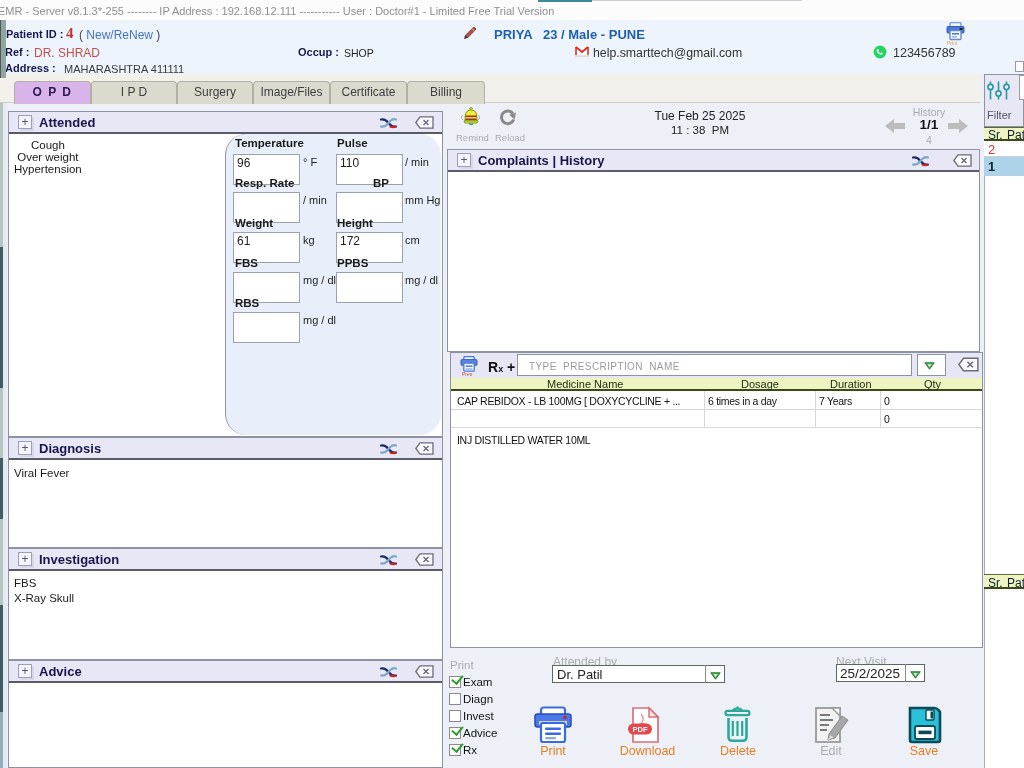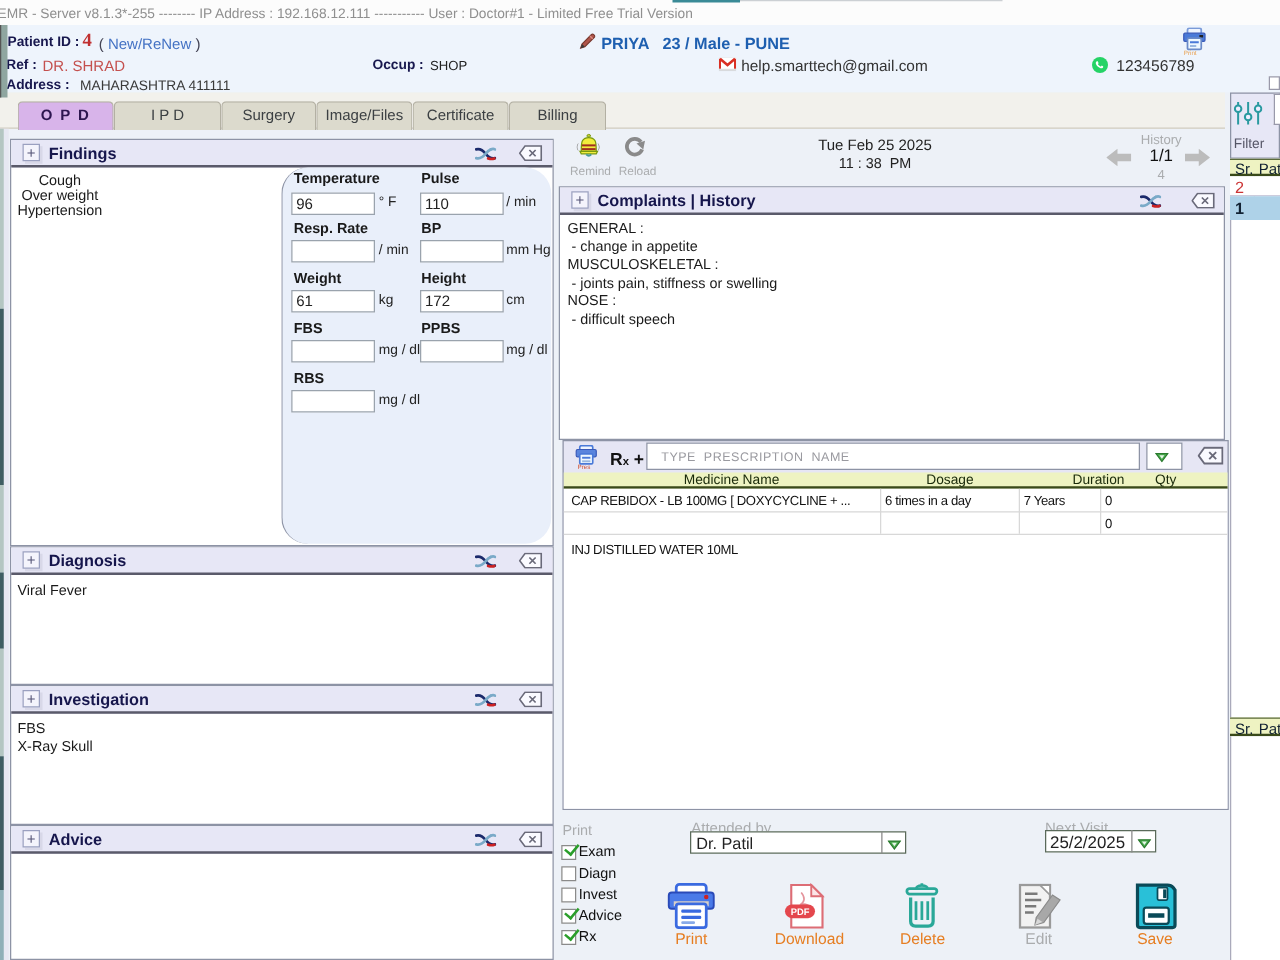--- a/index.html
+++ b/index.html
@@ -9,37 +9,37 @@
 .abs svg { display:block; }
 .shuf svg,.bksp svg,.plus svg { display:block; }
 
 #titlebar { left:0; top:0; width:1024px; height:20px; background:#fcfcfc; color:#8f8f8f; font-size:11px; }
 #titlebar span { position:absolute; left:-2px; top:5px; white-space:pre; }
 
 #pbar { left:0; top:20px; width:1024px; height:54px; background:#eef4fc; }
 #lteal { left:0; top:20px; width:6px; height:58px; background:#8fa6a0; border-left:1px solid #555; z-index:5; }
 .navy { color:#18184e; font-weight:bold; }
 .blue-link { color:#4472c4; }
-.pname { color:#1e5fb0; font-weight:bold; }
+.pname { color:#1e5fb0; font-weight:bold;margin-left:13px; }
 
 #tabrow { left:0px; top:74px; width:980px; height:29px; background:#f2f1ec; border-bottom:1px solid #cfccc0; }
 .tab { position:absolute; top:3px; height:23px; background:#dcdacd; border:1px solid #b3b0a3; border-bottom:none; border-radius:4px 4px 0 0; text-align:center; font-size:12px; color:#3c4043; line-height:21px; }
 .tab.sel { background:#d8b4ea; color:#2d1650; font-weight:bold; letter-spacing:1.5px; }
 
 .panel { position:absolute; border:1px solid #8d93a5; background:#fff; }
 .phead { position:absolute; left:0; top:0; right:0; height:22px; background:#e7e7f6; border-bottom:2px solid #5a5a6a; }
 .phead .title { position:absolute; left:30px; top:3px; font-size:13px; font-weight:bold; color:#16164c; }
 .plus { position:absolute; left:9px; top:3px; width:14px; height:14px; border:1px solid #9aa0c0; background:#f4f4fc; box-shadow:2px 2px 0 #d8d8e8; color:#555577; font-size:12px; line-height:12px; text-align:center; }
 .shuf { position:absolute; right:45px; top:5px; width:17px; height:12px; }
 .bksp { position:absolute; right:8px; top:4px; width:19px; height:13px; }
 .body-text { font-size:11.5px; color:#1a1a1a; line-height:14.6px; }
 
 #vitals { position:absolute; right:1px; top:22px; width:216px; bottom:1px; background:#e9effa; border-left:1px solid #8d93a5;border-radius:21px; }
 .vlabel { position:absolute; font-size:11.5px; font-weight:bold; color:#1a1a1a; }
-.vinput { position:absolute; width:67px; height:18px; background:#fff; border:1px solid #9aa3ad; font-size:12px; color:#222; padding-left:3px; line-height:16px; }
+.vinput { position:absolute; width:67px; height:31px; background:#fff; border:1px solid #9aa3ad; font-size:12px; color:#222; padding-left:3px; line-height:16px; }
 .vunit { position:absolute; font-size:11px; color:#222; white-space:nowrap; }
 
 .thead { background:#eef3c2; border-bottom:2px solid #3a4a1a; }
 .thead span { position:absolute; top:0px; font-size:11px; color:#1a2a0a; }
 
 .cb { position:absolute; width:12px; height:12px; background:#fff; border:1px solid #8a8a8a; }
 .cb[data-chk]::after { content:""; position:absolute; left:1.5px; top:-2.5px; width:9px; height:5px; border-left:2.8px solid #2a9e2a; border-bottom:2.8px solid #2a9e2a; transform:rotate(-50deg); }
 .cblabel { position:absolute; font-size:11.5px; color:#111; }
 .gray { color:#aaacae; }
 .trow { font-size:10.5px; letter-spacing:-0.3px; color:#111; white-space:nowrap; }
@@ -111,21 +111,21 @@
 <div class="tab sel abs" style="left:14px;top:81px;width:77px;">O P D</div>
 <div class="tab abs" style="left:91px;top:81px;width:86px;">I P D</div>
 <div class="tab abs" style="left:177px;top:81px;width:76px;">Surgery</div>
 <div class="tab abs" style="left:253px;top:81px;width:77px;">Image/Files</div>
 <div class="tab abs" style="left:330px;top:81px;width:77px;">Certificate</div>
 <div class="tab abs" style="left:407px;top:81px;width:78px;">Billing</div>
 
 <div class="panel" id="findings" style="left:8px;top:111px;width:435px;height:326px;">
   <div class="phead">
       <span class="plus">+</span>
-      <span class="title">Findings</span>
+      <span class="title">Attended</span>
       <span class="shuf">
         <svg width="17" height="12" viewBox="0 0 17 12">
           <path d="M1 2.5 Q5 1.5 8.5 6 Q12 10.5 16 9.5" fill="none" stroke="#1b2a6b" stroke-width="2.2" stroke-linecap="round"></path>
           <path d="M1 9.5 Q5 10.5 8.5 6 Q10.5 3.4 12.5 2.6" fill="none" stroke="#7aaac8" stroke-width="2.2" stroke-linecap="round"></path>
           <path d="M12.5 2.6 Q14.5 1.8 16 2.5" fill="none" stroke="#7aaac8" stroke-width="2.2" stroke-linecap="round"></path>
           <path d="M10.5 9.8 Q13.5 10.6 15.5 9.8" fill="none" stroke="#cc2222" stroke-width="2.2" stroke-linecap="round"></path>
         </svg>
       </span>
       <span class="bksp">
         <svg width="19" height="13" viewBox="0 0 19 13">
@@ -136,21 +136,21 @@
     </div>
   <div style="position:absolute;left:5px;top:27px;font-size:11.5px;color:#1a1a1a;line-height:12.2px;text-align:center;">Cough<br>Over weight<br>Hypertension</div>
   <div id="vitals">
     <div class="vlabel" style="left:9px;top:3px;">Temperature</div>
     <div class="vlabel" style="left:111px;top:3px;">Pulse</div>
     <div class="vinput" style="left:7px;top:20px;">96</div>
     <div class="vunit" style="left:77px;top:22px;">° F</div>
     <div class="vinput" style="left:110px;top:20px;">110</div>
     <div class="vunit" style="left:179px;top:22px;">/ min</div>
     <div class="vlabel" style="left:9px;top:43px;">Resp. Rate</div>
-    <div class="vlabel" style="left:111px;top:43px;">BP</div>
+    <div class="vlabel" style="left:111px;top:43px;padding-left:36px;">BP</div>
     <div class="vinput" style="left:7px;top:58px;"></div>
     <div class="vunit" style="left:77px;top:60px;">/ min</div>
     <div class="vinput" style="left:110px;top:58px;"></div>
     <div class="vunit" style="left:179px;top:60px;">mm Hg</div>
     <div class="vlabel" style="left:9px;top:83px;">Weight</div>
     <div class="vlabel" style="left:111px;top:83px;">Height</div>
     <div class="vinput" style="left:7px;top:98px;">61</div>
     <div class="vunit" style="left:77px;top:100px;">kg</div>
     <div class="vinput" style="left:110px;top:98px;">172</div>
     <div class="vunit" style="left:179px;top:100px;">cm</div>
@@ -251,21 +251,21 @@
     </svg>
   </div>
 <div class="abs gray" style="left:495px;top:132px;font-size:9.5px;">Reload</div>
 <div class="abs" style="left:630px;top:109px;width:140px;text-align:center;font-size:12px;color:#222;">Tue Feb 25 2025<br><span style="font-size:11.5px;">11 : 38&nbsp;&nbsp;PM</span></div>
 <div class="abs gray" style="left:903px;top:106px;width:52px;text-align:center;font-size:10.5px;">History</div>
 <div class="abs" id="harrow-l" style="left:885px;top:119px;">
     <svg width="20" height="14" viewBox="0 0 20 14">
       <path d="M0 7 L9 0 L9 4 L20 4 L20 10 L9 10 L9 14 Z" fill="#bcbcbc"></path>
     </svg>
   </div>
-<div class="abs" style="left:903px;top:117px;width:52px;text-align:center;font-size:13.5px;font-weight:normal;color:#111;">1/1</div>
+<div class="abs" style="left:903px;top:117px;width:52px;text-align:center;font-size:13.5px;font-weight:bold;color:#111;">1/1</div>
 <div class="abs" id="harrow-r" style="left:948px;top:119px;">
     <svg width="20" height="14" viewBox="0 0 20 14">
       <path d="M20 7 L11 0 L11 4 L0 4 L0 10 L11 10 L11 14 Z" fill="#bcbcbc"></path>
     </svg>
   </div>
 <div class="abs gray" style="left:903px;top:134px;width:52px;text-align:center;font-size:10.5px;">4</div>
 
 <div class="panel" id="complaints" style="left:447px;top:149px;width:533px;height:203px;">
   <div class="phead">
       <span class="plus">+</span>
@@ -278,21 +278,20 @@
           <path d="M10.5 9.8 Q13.5 10.6 15.5 9.8" fill="none" stroke="#cc2222" stroke-width="2.2" stroke-linecap="round"></path>
         </svg>
       </span>
       <span class="bksp" style="right:7px;">
         <svg width="19" height="13" viewBox="0 0 19 13">
           <path d="M5 0.8 L18 0.8 L18 12.2 L5 12.2 L0.8 6.5 Z" fill="#fafaff" stroke="#6a6a7a" stroke-width="1.3"></path>
           <path d="M8.5 4 L13.5 9 M13.5 4 L8.5 9" stroke="#6a6a7a" stroke-width="1.4"></path>
         </svg>
       </span>
     </div>
-  <div class="body-text" style="position:absolute;left:6px;top:26px;">GENERAL :<br>&nbsp;- change in appetite<br>MUSCULOSKELETAL :<br>&nbsp;- joints pain, stiffness or swelling<br>NOSE :<br>&nbsp;- difficult speech</div>
 </div>
 
 <div class="panel" id="rxpanel" style="left:450px;top:352px;width:533px;height:296px;background:#e6e6f4;">
   <div class="abs" id="printer-rx" style="left:9px;top:3px;">
       <svg width="18" height="17" viewBox="0 0 19 18">
         <rect x="4" y="0.5" width="11" height="4.5" rx="1.5" fill="#eef4ff" stroke="#4a7ad8" stroke-width="1.4"></rect>
         <rect x="1" y="3.8" width="17" height="6.2" rx="1.2" fill="#5a85dd" stroke="#3a5ab8" stroke-width="1"></rect>
         <rect x="4" y="7.5" width="11" height="8.5" rx="1" fill="#eef8ff" stroke="#4a7ad8" stroke-width="1.4"></rect>
         <rect x="6" y="10" width="7" height="1.6" fill="#4a7ad8"></rect>
         <rect x="6" y="13" width="7" height="1.6" fill="#9ab8e0"></rect>
@@ -312,21 +311,21 @@
   <div class="abs" id="bksp-rx" style="left:507px;top:4px;">
       <svg width="21" height="15" viewBox="0 0 19 13">
         <path d="M5 0.8 L18 0.8 L18 12.2 L5 12.2 L0.8 6.5 Z" fill="#fafaff" stroke="#6a6a7a" stroke-width="1.3"></path>
         <path d="M8.5 4 L13.5 9 M13.5 4 L8.5 9" stroke="#6a6a7a" stroke-width="1.4"></path>
       </svg>
     </div>
 
   <div class="abs thead" style="left:0px;top:25px;width:531px;height:13px;">
     <span style="left:96px;">Medicine Name</span>
     <span style="left:290px;">Dosage</span>
-    <span style="left:379px;margin-left:28px;">Duration</span>
+    <span style="left:379px;">Duration</span>
     <span style="left:473px;">Qty</span>
   </div>
   <div class="abs" style="left:0px;top:38px;width:531px;height:256px;background:#fff;"></div>
   <div class="abs trow" style="left:6px;top:42px;">CAP REBIDOX - LB 100MG [ DOXYCYCLINE + ...</div>
   <div class="abs trow" style="left:257px;top:42px;">6 times in a day</div>
   <div class="abs trow" style="left:368px;top:42px;">7 Years</div>
   <div class="abs trow" style="left:433px;top:42px;">0</div>
   <div class="abs trow" style="left:6px;top:60px;margin-top:21px;">INJ DISTILLED WATER 10ML</div>
   <div class="abs trow" style="left:433px;top:60px;">0</div>
   <div class="abs" style="left:0;top:56px;width:531px;height:1px;background:#d8d8d8;"></div>

